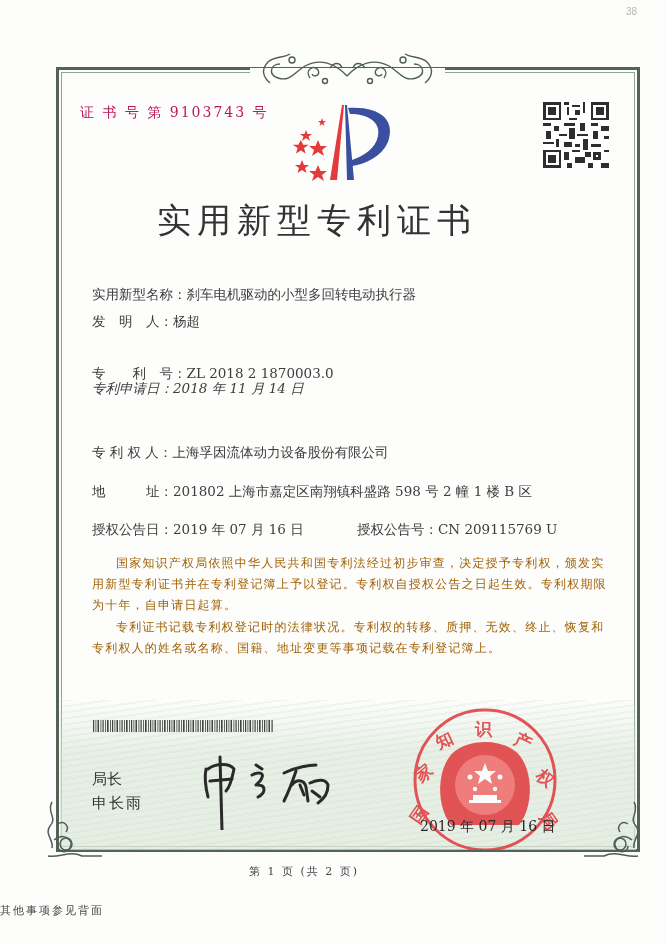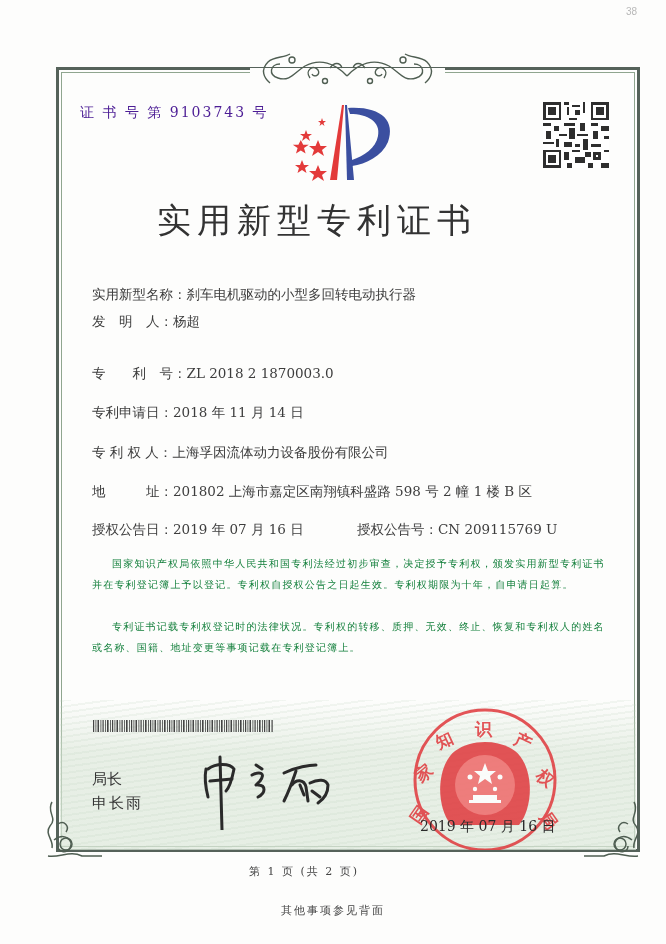--- a/index.html
+++ b/index.html
@@ -19,35 +19,35 @@
     border:1px solid #8fa58f; box-sizing:border-box;
   }
   .guilloche {
     position:absolute; left:60px; top:700px; width:576px; height:150px;
     background:
       repeating-linear-gradient(172deg, rgba(190,210,190,0.18) 0 2px, rgba(255,255,255,0) 2px 6px),
       linear-gradient(180deg, rgba(255,255,255,0) 0%, rgba(215,228,212,0.55) 35%, rgba(220,232,218,0.7) 100%);
   }
   .ornament-top { position:absolute; left:250px; top:48px; width:195px; height:45px; }
   .ornament-corner { position:absolute; width:60px; height:60px; }
-  .cert-no { position:absolute; left:80px; top:104px; font-size:14px; letter-spacing:2px; color:#4c1d95; }
+  .cert-no { position:absolute; left:80px; top:104px; font-size:14px; letter-spacing:2px; color:#be185d; }
   .logo { position:absolute; left:288px; top:100px; width:110px; height:85px; }
   .qr { position:absolute; left:543px; top:102px; width:66px; height:66px; }
   .title { position:absolute; left:0; width:634px; top:198px; text-align:center; font-size:34px; letter-spacing:6px; color:#333; font-family:"DejaVu Sans", "Liberation Sans", sans-serif; font-weight:normal; }
   .field { position:absolute; left:92px; font-size:13.5px; color:#3d3d3d; white-space:nowrap;text-align:right; }
   .field .lbl { display:inline-block; }
-  .para { position:absolute; left:92px; width:520px; font-size:10px; line-height:21px; color:#15803d; text-indent:2em; letter-spacing:1.2px; }
+  .para { position:absolute; left:92px; width:520px; font-size:12px; line-height:21px; color:#a16207; text-indent:2em; letter-spacing:1.2px; }
   .barcode { position:absolute; left:93px; top:720px; width:180px; height:12px; }
   .dir-title { position:absolute; left:92px; top:770px; font-size:15px; color:#333; font-family:"DejaVu Sans", sans-serif;text-align:center; }
   .dir-name { position:absolute; left:92px; top:794px; font-size:15px; color:#333; font-family:"DejaVu Sans", sans-serif; letter-spacing:2px;text-align:right; }
   .signature { position:absolute; left:200px; top:755px; width:140px; height:75px; }
   .seal { position:absolute; left:405px; top:705px; width:160px; height:145px; }
   .seal-date { position:absolute; left:420px; top:818px; font-size:14px; color:#2a2a2a; }
   .page-no { position:absolute; left:0; width:608px; top:864px; text-align:center; font-size:11px; color:#444; letter-spacing:2px; }
-  .footer-note { position:absolute; left:0; width:666px; top:903px; text-align:center; font-size:11px; color:#444; letter-spacing:2px; }
+  .footer-note { position:absolute; left:0; width:666px; top:903px; font-size:11px; color:#444; letter-spacing:2px; }
 </style>
 </head>
 <body>
 
 <div class="corner-note">38</div>
 
 <div class="frame-outer"></div>
 <div class="frame-inner"></div>
 <div class="guilloche"></div>
 
@@ -159,38 +159,38 @@
 
 <div class="field" style="top:286px;">
   <span class="lbl">实用新型名称：</span><span>刹车电机驱动的小型多回转电动执行器</span>
 </div>
 <div class="field" style="top:313px;">
   <span class="lbl">发　明　人：</span><span>杨超</span>
 </div>
 <div class="field" style="top:365px;">
   <span class="lbl">专　　利　号：</span><span>ZL 2018 2 1870003.0</span>
 </div>
-<div class="field" style="top:404px;">
+<div class="field" style="top:380px;font-style:italic;">
   <span class="lbl">专利申请日：</span><span>2018 年 11 月 14 日</span>
 </div>
 <div class="field" style="top:444px;">
   <span class="lbl">专 利 权 人：</span><span>上海孚因流体动力设备股份有限公司</span>
 </div>
 <div class="field" style="top:483px;">
   <span class="lbl">地　　　址：</span><span>201802 上海市嘉定区南翔镇科盛路 598 号 2 幢 1 楼 B 区</span>
 </div>
 <div class="field" style="top:521px;">
   <span class="lbl">授权公告日：</span><span>2019 年 07 月 16 日</span>
 </div>
 <div class="field" style="top:521px; left:345px;margin-left:12px;">
   <span class="lbl">授权公告号：</span><span>CN 209115769 U</span>
 </div>
 
 <div class="para" style="top:553px;">国家知识产权局依照中华人民共和国专利法经过初步审查，决定授予专利权，颁发实用新型专利证书并在专利登记簿上予以登记。专利权自授权公告之日起生效。专利权期限为十年，自申请日起算。</div>
-<div class="para" style="top:617px;font-family:Liberation Mono, monospace;">专利证书记载专利权登记时的法律状况。专利权的转移、质押、无效、终止、恢复和专利权人的姓名或名称、国籍、地址变更等事项记载在专利登记簿上。</div>
+<div class="para" style="top:617px;">专利证书记载专利权登记时的法律状况。专利权的转移、质押、无效、终止、恢复和专利权人的姓名或名称、国籍、地址变更等事项记载在专利登记簿上。</div>
 
 <svg class="barcode" viewBox="0 0 180 12" preserveAspectRatio="none">
   <g fill="#444">
     <rect x="0" y="0" width="1.2" height="12"></rect>
       <rect x="2.5" y="0" width="0.8" height="12"></rect>
       <rect x="4.5" y="0" width="1.5" height="12"></rect>
     <rect x="7.5" y="0" width="0.8" height="12"></rect>
       <rect x="9.5" y="0" width="1.2" height="12"></rect>
       <rect x="12" y="0" width="0.8" height="12"></rect>
     <rect x="14" y="0" width="1.6" height="12"></rect>

